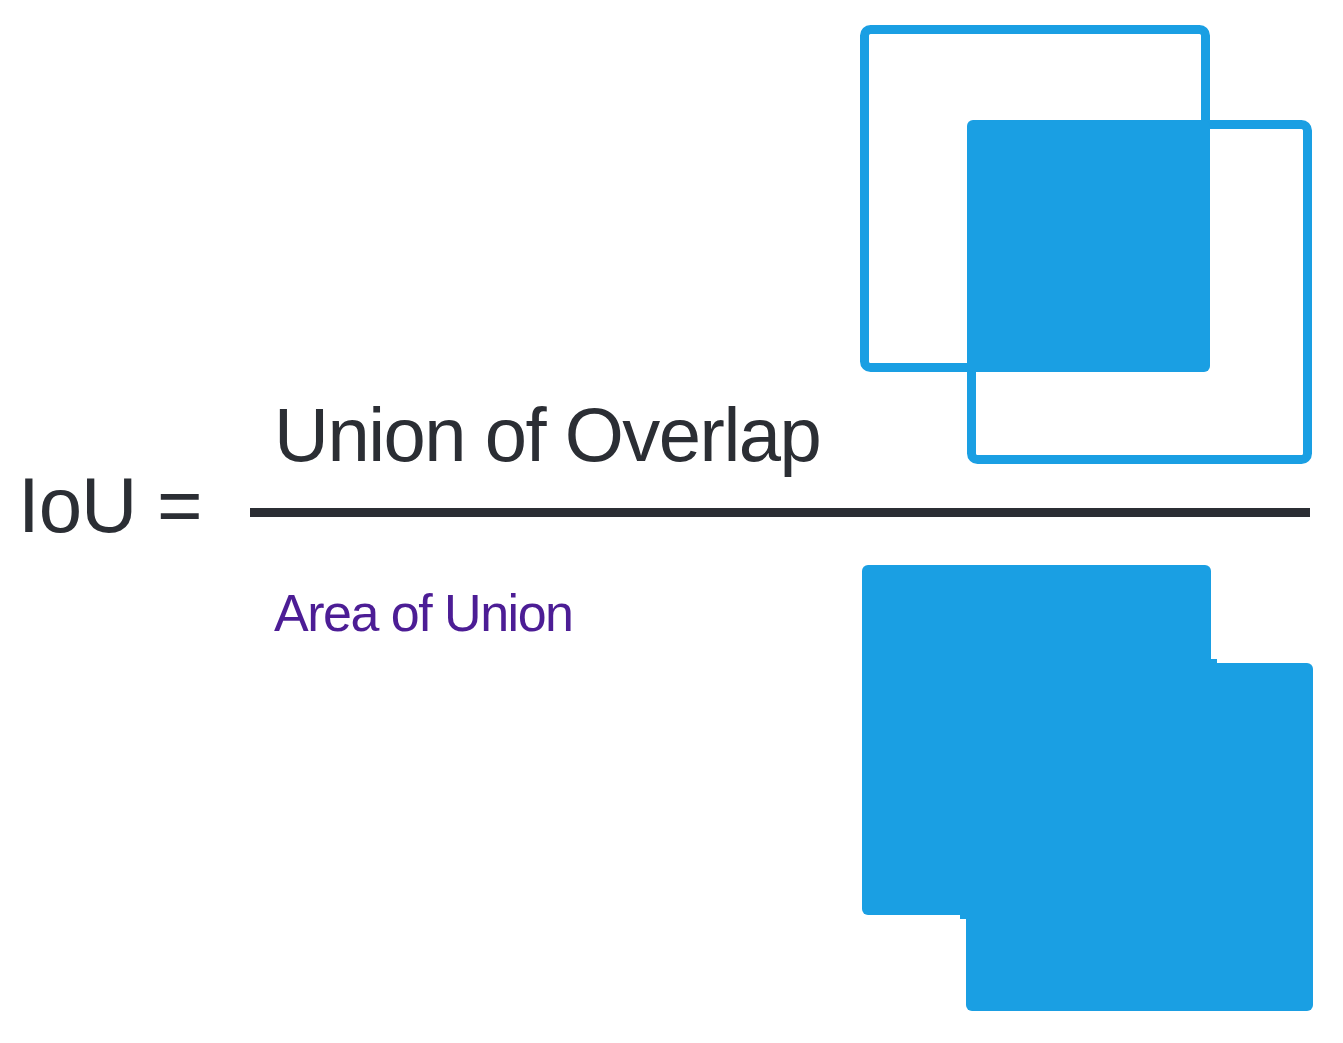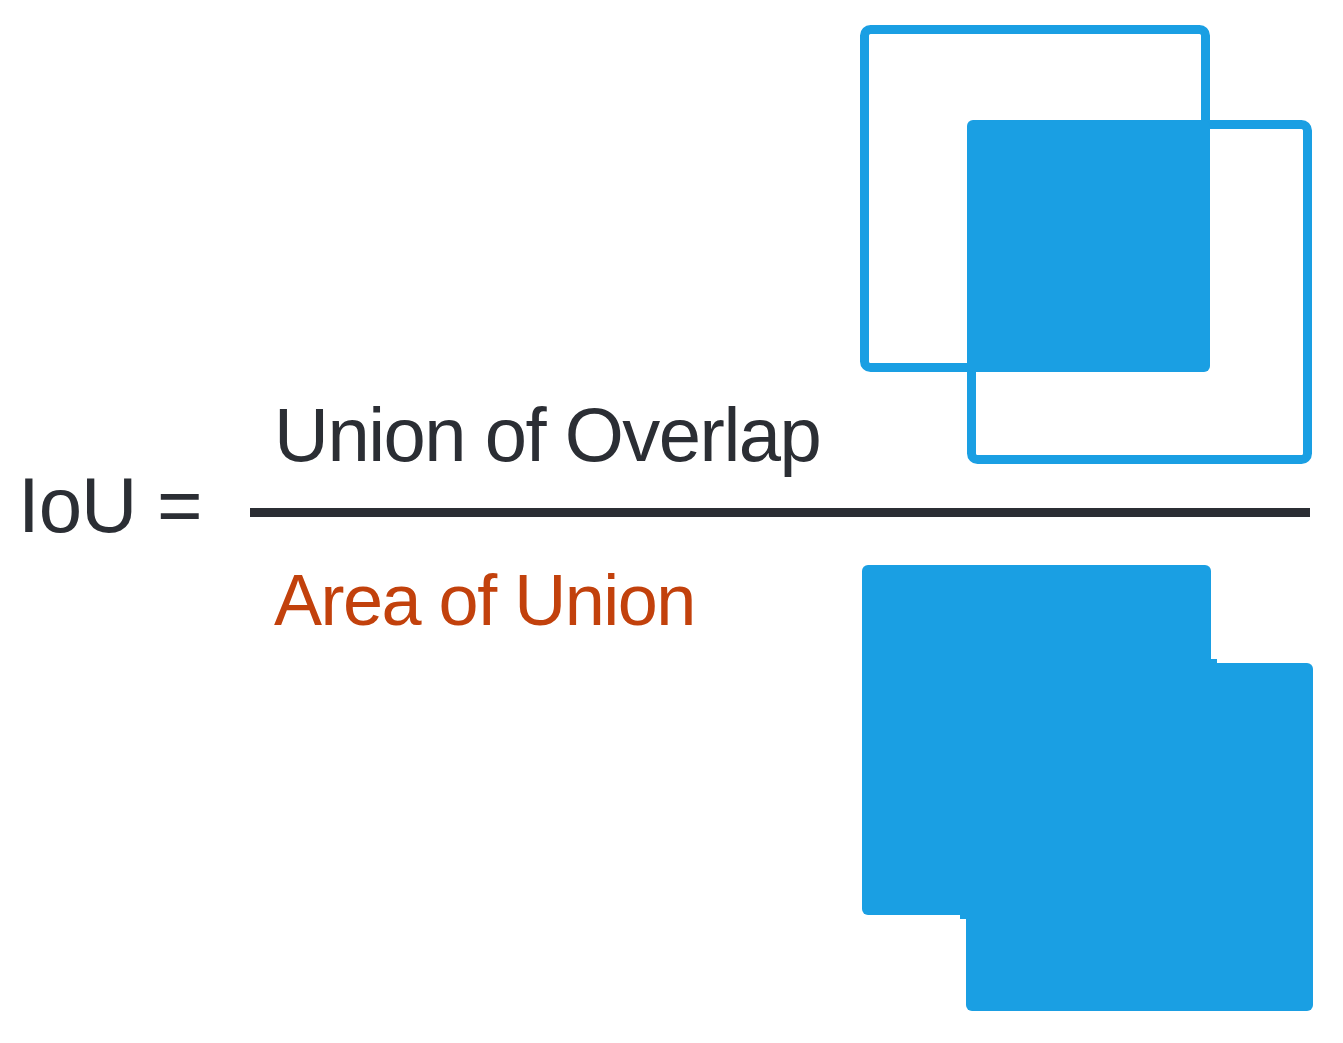--- a/index.html
+++ b/index.html
@@ -54,25 +54,25 @@
     left: 250px;
     top: 508px;
     width: 1060px;
     height: 9px;
     background: #2b2e34;
   }
 
   #denominator-text {
     position: absolute;
     left: 274px;
-    top: 562px;
-    font-size: 72px;
+    top: 575px;
+    font-size: 52px;
     line-height: 76px;
     letter-spacing: -1.5px;
-    color: #c2410c;
+    color: #4c1d95;
     white-space: nowrap;
   }
 
   
   #overlap-diagram,
   #union-diagram {
     position: absolute;
   }
   #overlap-diagram {
     left: 840px;

